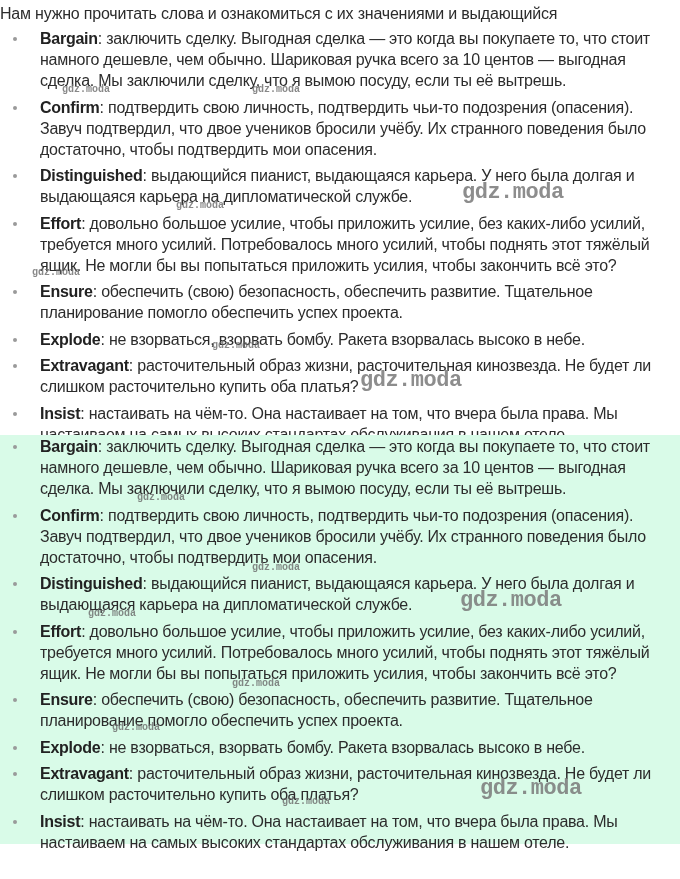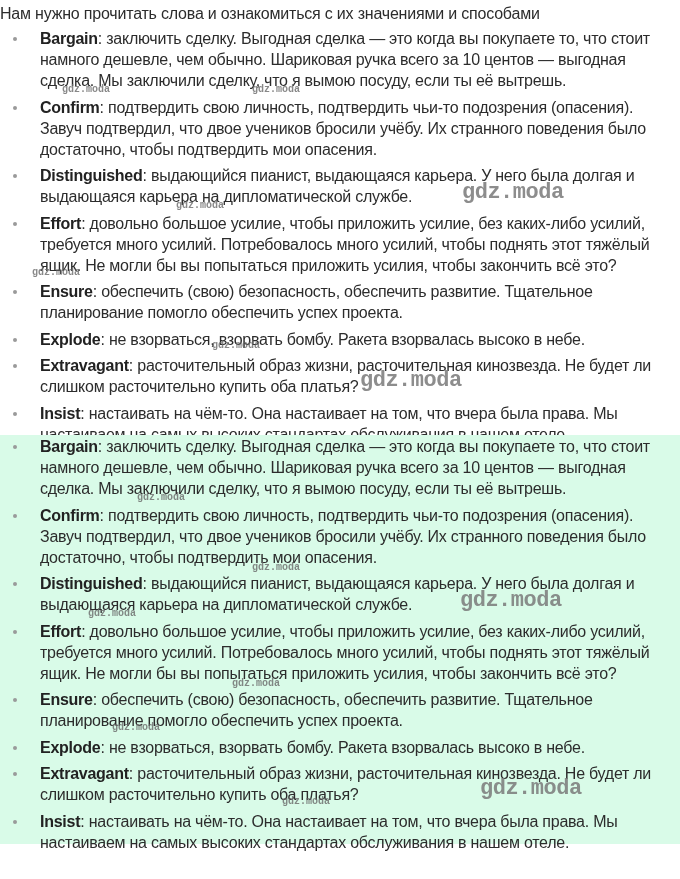--- a/index.html
+++ b/index.html
@@ -26,21 +26,21 @@
     background: #9a9a9a;
   }
   .term { font-weight: bold; color: #222; }
   .wm { position: absolute; font-family: Liberation Mono, monospace; color: #6b6b6b; pointer-events: none; white-space: nowrap; }
   .wm.small { font-size: 10px; font-weight: bold; opacity: 0.8; }
   .wm.big { font-size: 22px; font-weight: bold; color: #7a7a7a; letter-spacing: -0.5px; opacity: 0.85; }
 </style>
 </head>
 <body>
 
-<div class="intro">Нам нужно прочитать слова и ознакомиться с их значениями и способами</div>
+<div class="intro">Нам нужно прочитать слова и ознакомиться с их значениями и выдающийся</div>
 
 <div class="section top">
   <ul class="list">
     <li class="item"><span class="bullet"></span><span class="term">Bargain</span><span>: заключить сделку. Выгодная сделка — это когда вы покупаете то, что стоит намного дешевле, чем обычно. Шариковая ручка всего за 10 центов — выгодная сделка. Мы заключили сделку, что я вымою посуду, если ты её вытрешь.</span></li>
     <li class="item"><span class="bullet"></span><span class="term">Confirm</span><span>: подтвердить свою личность, подтвердить чьи-то подозрения (опасения). Завуч подтвердил, что двое учеников бросили учёбу. Их странного поведения было достаточно, чтобы подтвердить мои опасения.</span></li>
     <li class="item"><span class="bullet"></span><span class="term">Distinguished</span><span>: выдающийся пианист, выдающаяся карьера. У него была долгая и выдающаяся карьера на дипломатической службе.</span></li>
     <li class="item"><span class="bullet"></span><span class="term">Effort</span><span>: довольно большое усилие, чтобы приложить усилие, без каких-либо усилий, требуется много усилий. Потребовалось много усилий, чтобы поднять этот тяжёлый ящик. Не могли бы вы попытаться приложить усилия, чтобы закончить всё это?</span></li>
     <li class="item"><span class="bullet"></span><span class="term">Ensure</span><span>: обеспечить (свою) безопасность, обеспечить развитие. Тщательное планирование помогло обеспечить успех проекта.</span></li>
     <li class="item"><span class="bullet"></span><span class="term">Explode</span><span>: не взорваться, взорвать бомбу. Ракета взорвалась высоко в небе.</span></li>
     <li class="item"><span class="bullet"></span><span class="term">Extravagant</span><span>: расточительный образ жизни, расточительная кинозвезда. Не будет ли слишком расточительно купить оба платья?</span></li>

